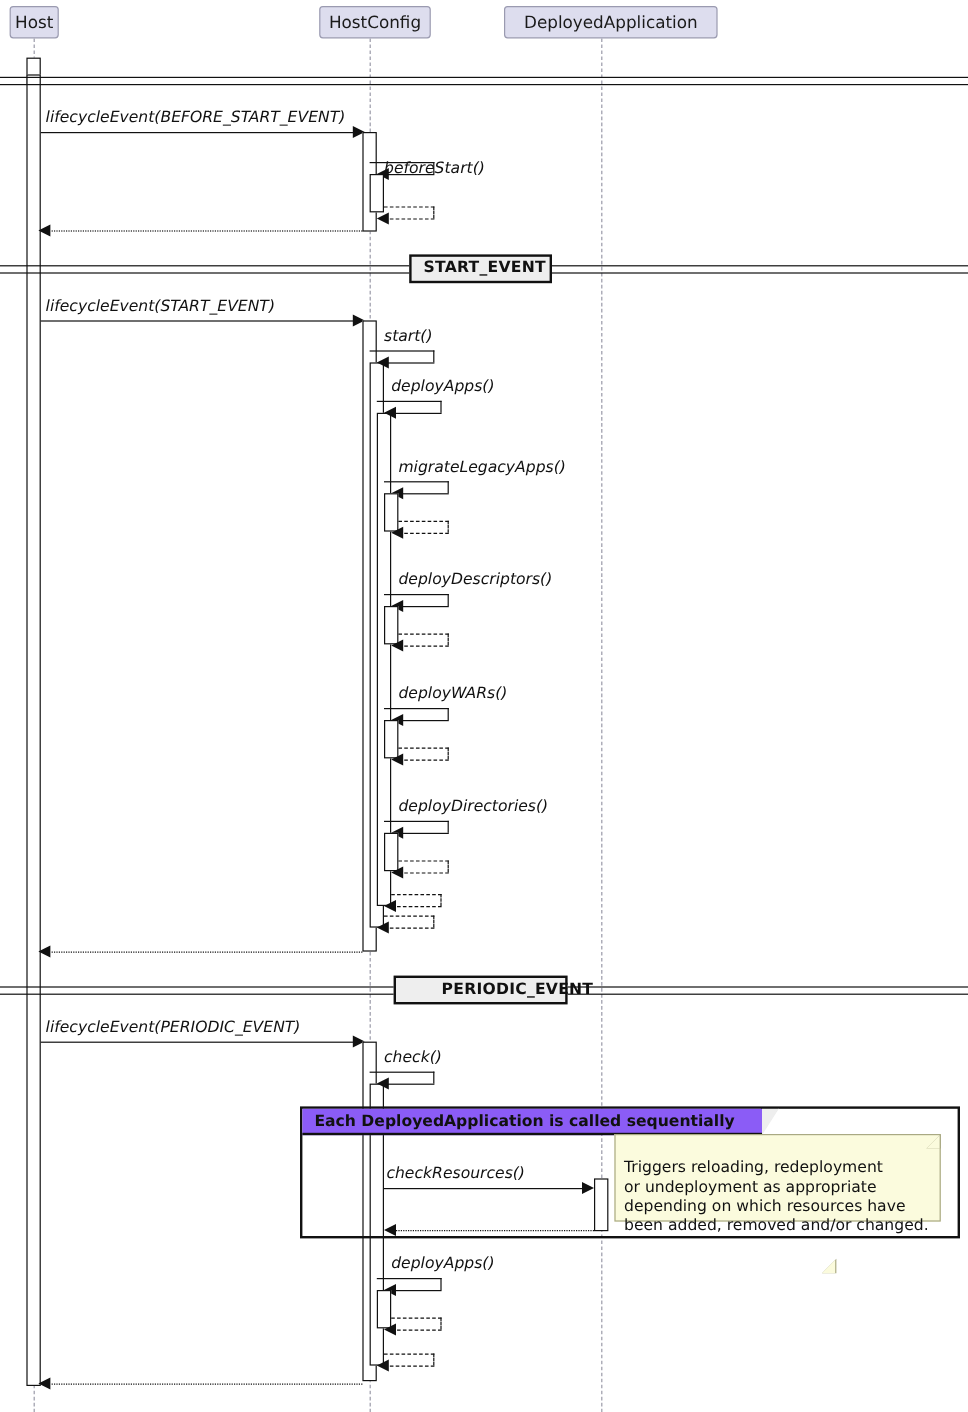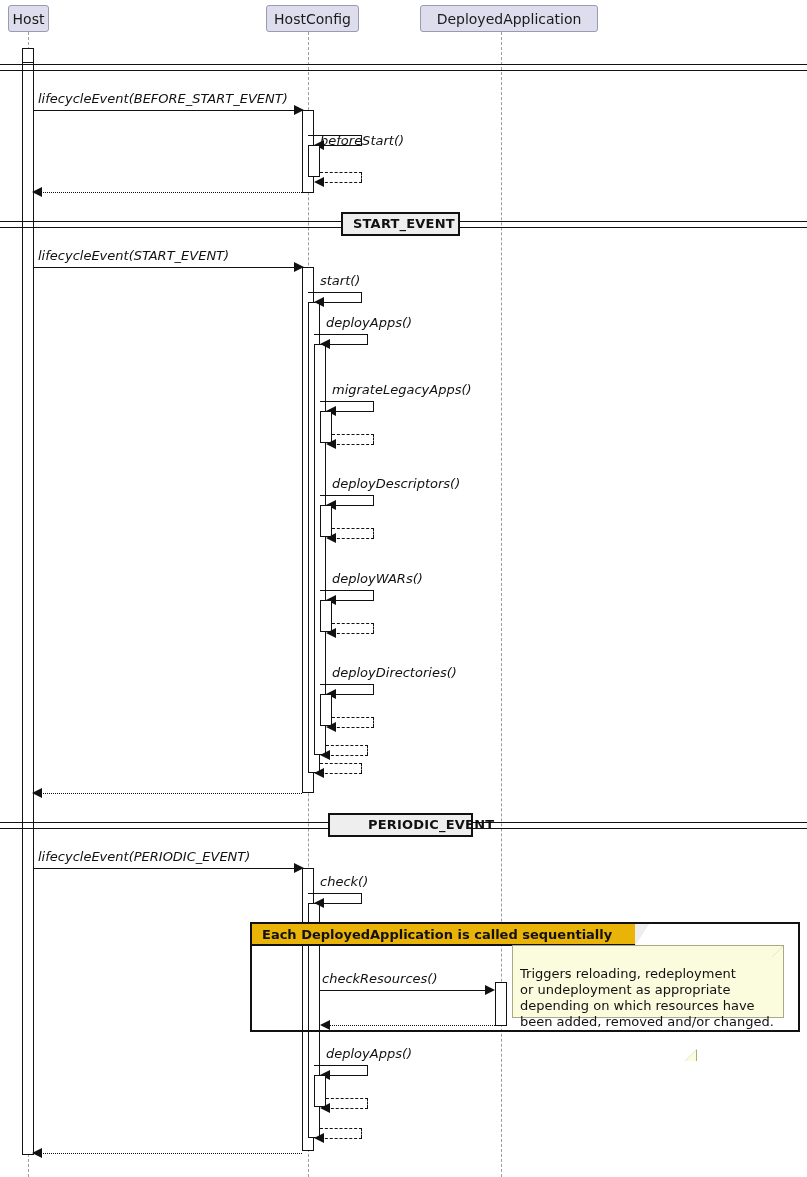--- a/index.html
+++ b/index.html
@@ -63,21 +63,21 @@
   }
   .msg-label{
     position:absolute;font-size:13px;color:#111;white-space:nowrap;font-style:italic;
   }
 
   
   .group-frame{
     position:absolute;box-sizing:border-box;border:2px solid #111;background:transparent;
   }
   .group-tab{
-    position:absolute;box-sizing:border-box;background:#eab308;
+    position:absolute;box-sizing:border-box;background:#8b5cf6;
     border-bottom:2px solid #111;
     font-size:13px;font-weight:bold;color:#111;
     padding:2px 8px 2px 10px;white-space:nowrap;height:22px;line-height:18px;
   }
   .group-tab-corner{
     position:absolute;width:0;height:0;
     border-top:22px solid #eeeeee;border-right:14px solid transparent;
   }
   .group-tab-corner-line{
     position:absolute;width:0;height:0;

